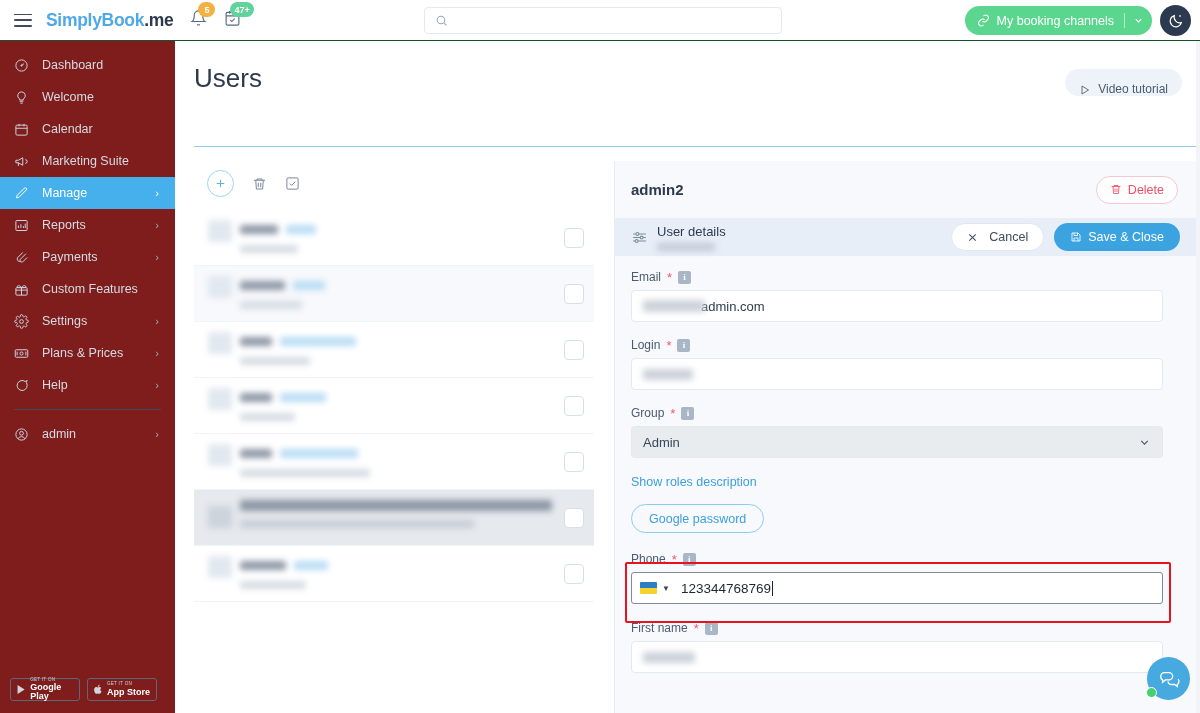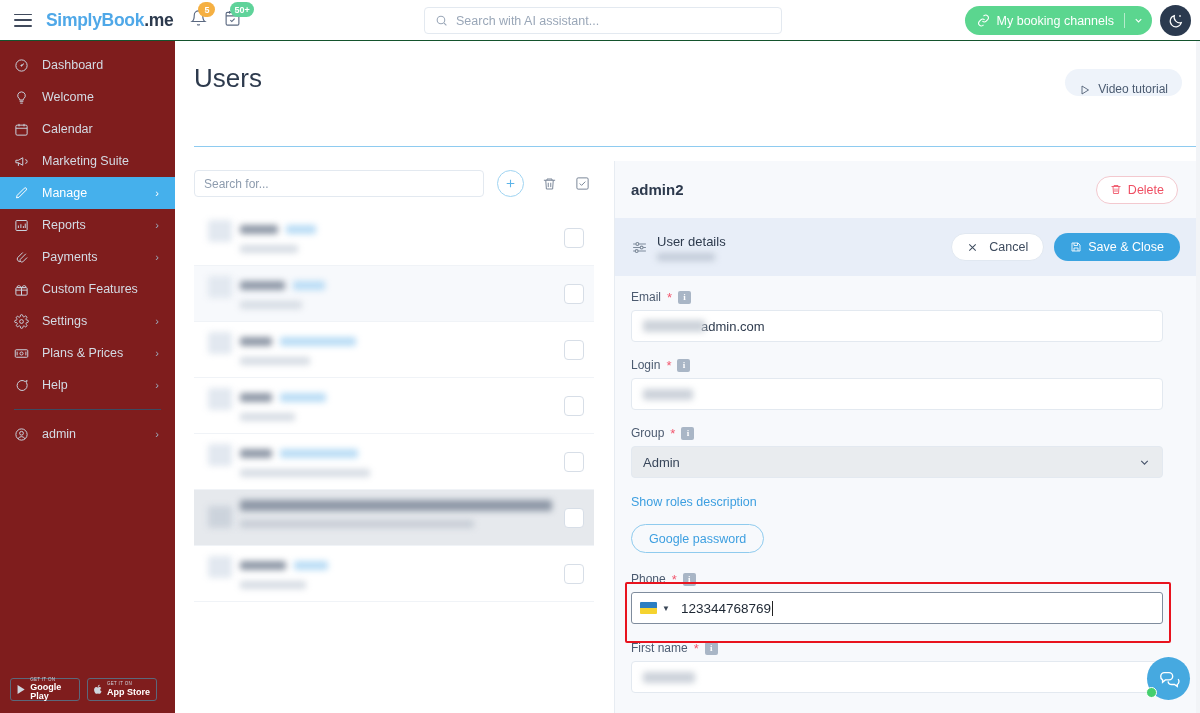--- a/index.html
+++ b/index.html
@@ -117,21 +117,21 @@
     height: 57px; display: flex; align-items: center; justify-content: space-between;
     padding: 0 22px 0 16px; background: #f7f9fc;
   }
   .panel-title { font-size: 15px; font-weight: 700; color: #2d3a4d; }
   .delete-btn {
     height: 28px; padding: 0 13px; border: 1px solid #f3c9cf; border-radius: 14px;
     background: #fff; color: #ef4e62; font-size: 12.5px; display: flex;
     align-items: center; gap: 6px; cursor: pointer;
   }
   .panel-sub {
-    height: 58px; background: #e8eef8; display: flex; align-items: center;
+    height: 38px; background: #e8eef8; display: flex; align-items: center;
     justify-content: space-between; padding: 0 20px 0 16px;
   }
   .sub-left { display: flex; align-items: center; gap: 9px; }
   .sub-txt-title { font-size: 13px; color: #2d3a4d; }
   .sub-actions { display: flex; align-items: center; gap: 10px; }
   .cancel-btn {
     height: 28px; padding: 0 15px; background: #fff; border: 1px solid #e1e8f1;
     border-radius: 14px; font-size: 12.5px; color: #3d4b5e; display: flex;
     align-items: center; gap: 11px; cursor: pointer;
   }
@@ -208,29 +208,28 @@
         <path d="M13.7 21a2 2 0 0 1-3.4 0"></path>
     </svg>
     <div class="badge orange">5</div>
   </div>
 
   <div class="cal-wrap">
     <svg width="17" height="18" viewBox="0 0 24 24" fill="none" stroke="#5a6880" stroke-width="1.6">
       <rect x="3" y="4" width="18" height="18" rx="2"></rect>
         <path d="M3 9h18M8 2v4M16 2v4M9 15l2 2 4-4"></path>
     </svg>
-    <div class="badge green">50+</div>
+    <div class="badge green">47+</div>
   </div>
 
   <div class="search-box">
     <svg width="13" height="13" viewBox="0 0 24 24" fill="none" stroke="#9aa7b8" stroke-width="2">
       <circle cx="11" cy="11" r="7"></circle>
         <path d="M21 21l-4.2-4.2"></path>
     </svg>
-    <input placeholder="Search with AI assistant..." style="">
   </div>
 
   <div class="bk-btn">
     <svg width="13" height="13" viewBox="0 0 24 24" fill="none" stroke="#ffffff" stroke-width="2">
       <path d="M10 13a5 5 0 0 0 7 0l3-3a5 5 0 0 0-7-7l-1 1"></path>
         <path d="M14 11a5 5 0 0 0-7 0l-3 3a5 5 0 0 0 7 7l1-1"></path>
     </svg>
     <span style="margin-left:7px">My booking channels</span>
     <span class="divider"></span>
     <svg width="11" height="11" viewBox="0 0 24 24" fill="none" stroke="#ffffff" stroke-width="2.4">
@@ -411,21 +410,20 @@
     <svg width="12" height="12" viewBox="0 0 24 24" fill="none" stroke="#4a5a70" stroke-width="1.7">
         <path d="M6 4l13 8-13 8z"></path>
       </svg>
     <span>Video tutorial</span>
   </div>
 
   <div class="title-rule"></div>
 
   <div class="list-col">
     <div class="list-toolbar">
-      <input class="search-for" placeholder="Search for..." style="">
       <div class="round-add">
         <svg width="13" height="13" viewBox="0 0 24 24" fill="none" stroke="#5cb3e8" stroke-width="2">
             <path d="M12 5v14M5 12h14"></path>
           </svg>
       </div>
       <div class="tb-ico">
         <svg width="15" height="16" viewBox="0 0 24 24" fill="none" stroke="#7b8799" stroke-width="1.6">
             <path d="M3 6h18M8 6V4h8v2M6 6l1 14h10l1-14M10 10v7M14 10v7"></path>
           </svg>
       </div>

